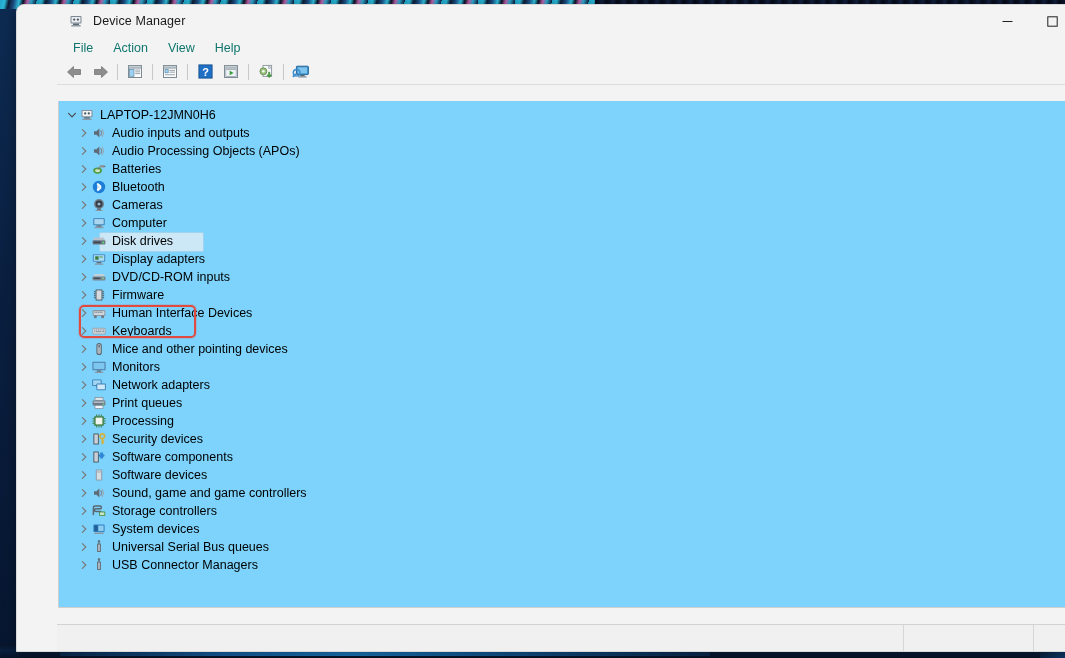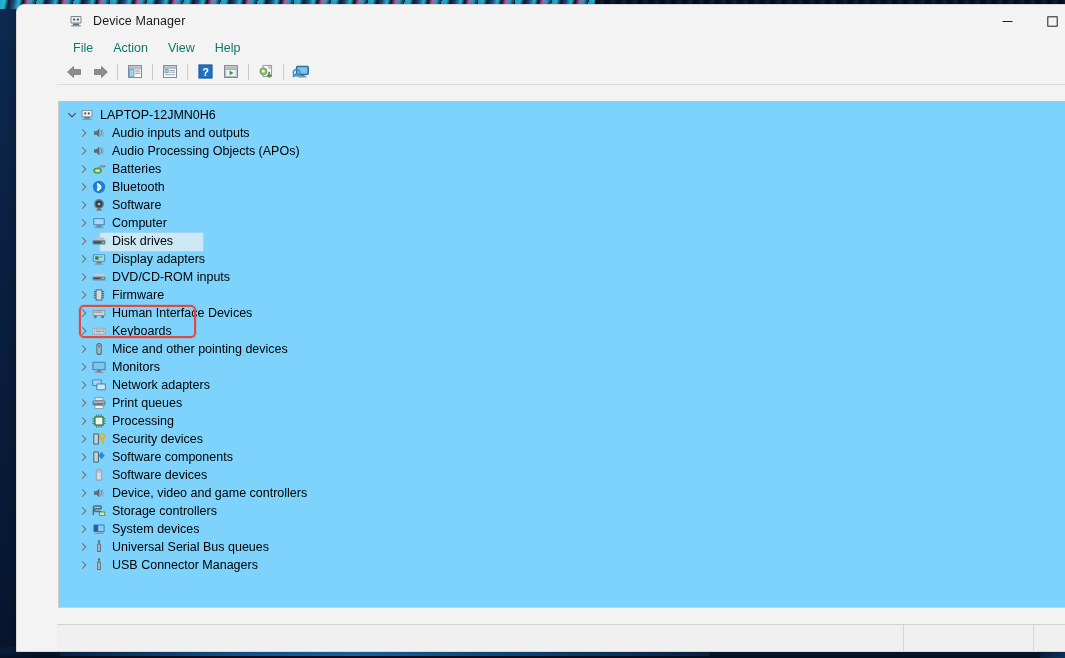--- a/index.html
+++ b/index.html
@@ -290,21 +290,21 @@
               <path d="M3.4 1.6 L6.8 5 L3.4 8.4" fill="none" stroke="#7a7a7a" stroke-width="1.2" stroke-linecap="round" stroke-linejoin="round"></path>
             </svg>
           </span>
           <span class="ticon"><svg width="16" height="16" viewBox="0 0 16 16">
               <circle cx="8" cy="7" r="5" fill="#707c88"></circle>
               <circle cx="8" cy="7" r="3.4" fill="#303b46"></circle>
               <circle cx="8" cy="7" r="1.6" fill="#9fb3c6"></circle>
               <rect x="6" y="11.7" width="4" height="1.2" fill="#5d6874"></rect>
               <rect x="4.4" y="12.9" width="7.2" height="1.2" rx="0.5" fill="#8c97a3"></rect>
             </svg></span>
-          <span class="tlabel">Software</span>
+          <span class="tlabel">Cameras</span>
         </div>
         <div class="row child">
           <span class="chev">
             <svg width="10" height="10" viewBox="0 0 10 10">
               <path d="M3.4 1.6 L6.8 5 L3.4 8.4" fill="none" stroke="#7a7a7a" stroke-width="1.2" stroke-linecap="round" stroke-linejoin="round"></path>
             </svg>
           </span>
           <span class="ticon"><svg width="16" height="16" viewBox="0 0 16 16">
               <rect x="2.3" y="3.2" width="11.4" height="7" rx="0.8" fill="#3f7fb5"></rect>
               <rect x="3.3" y="4.1" width="9.4" height="5.2" fill="#a9d7f2"></rect>
@@ -553,21 +553,21 @@
           <span class="chev">
             <svg width="10" height="10" viewBox="0 0 10 10">
               <path d="M3.4 1.6 L6.8 5 L3.4 8.4" fill="none" stroke="#7a7a7a" stroke-width="1.2" stroke-linecap="round" stroke-linejoin="round"></path>
             </svg>
           </span>
           <span class="ticon"><svg width="16" height="16" viewBox="0 0 16 16">
               <path d="M3 6.2 L5.4 6.2 L8.4 3.4 L8.4 12.6 L5.4 9.8 L3 9.8 Z" fill="#5f6b76"></path>
               <path d="M9.8 5.6 Q11.6 8 9.8 10.4" fill="none" stroke="#7d8894" stroke-width="1.1" stroke-linecap="round"></path>
               <path d="M11.4 4.2 Q14 8 11.4 11.8" fill="none" stroke="#9aa5b0" stroke-width="1" stroke-linecap="round"></path>
             </svg></span>
-          <span class="tlabel">Device, video and game controllers</span>
+          <span class="tlabel">Sound, game and game controllers</span>
         </div>
         <div class="row child">
           <span class="chev">
             <svg width="10" height="10" viewBox="0 0 10 10">
               <path d="M3.4 1.6 L6.8 5 L3.4 8.4" fill="none" stroke="#7a7a7a" stroke-width="1.2" stroke-linecap="round" stroke-linejoin="round"></path>
             </svg>
           </span>
           <span class="ticon"><svg width="16" height="16" viewBox="0 0 16 16">
               <path d="M2.4 11.6 L2.4 4.4 Q2.4 3 4 3 L9 3 Q10.4 3 10.4 4.4 Q10.4 5.8 9 5.8 L5 5.8 Q3.6 5.8 3.6 7.2 Q3.6 8.6 5 8.6 L9.6 8.6" fill="none" stroke="#5a6670" stroke-width="1.5" stroke-linecap="round"></path>
               <rect x="8.2" y="8.6" width="6" height="4.4" rx="0.7" fill="#3f8a3f"></rect>

